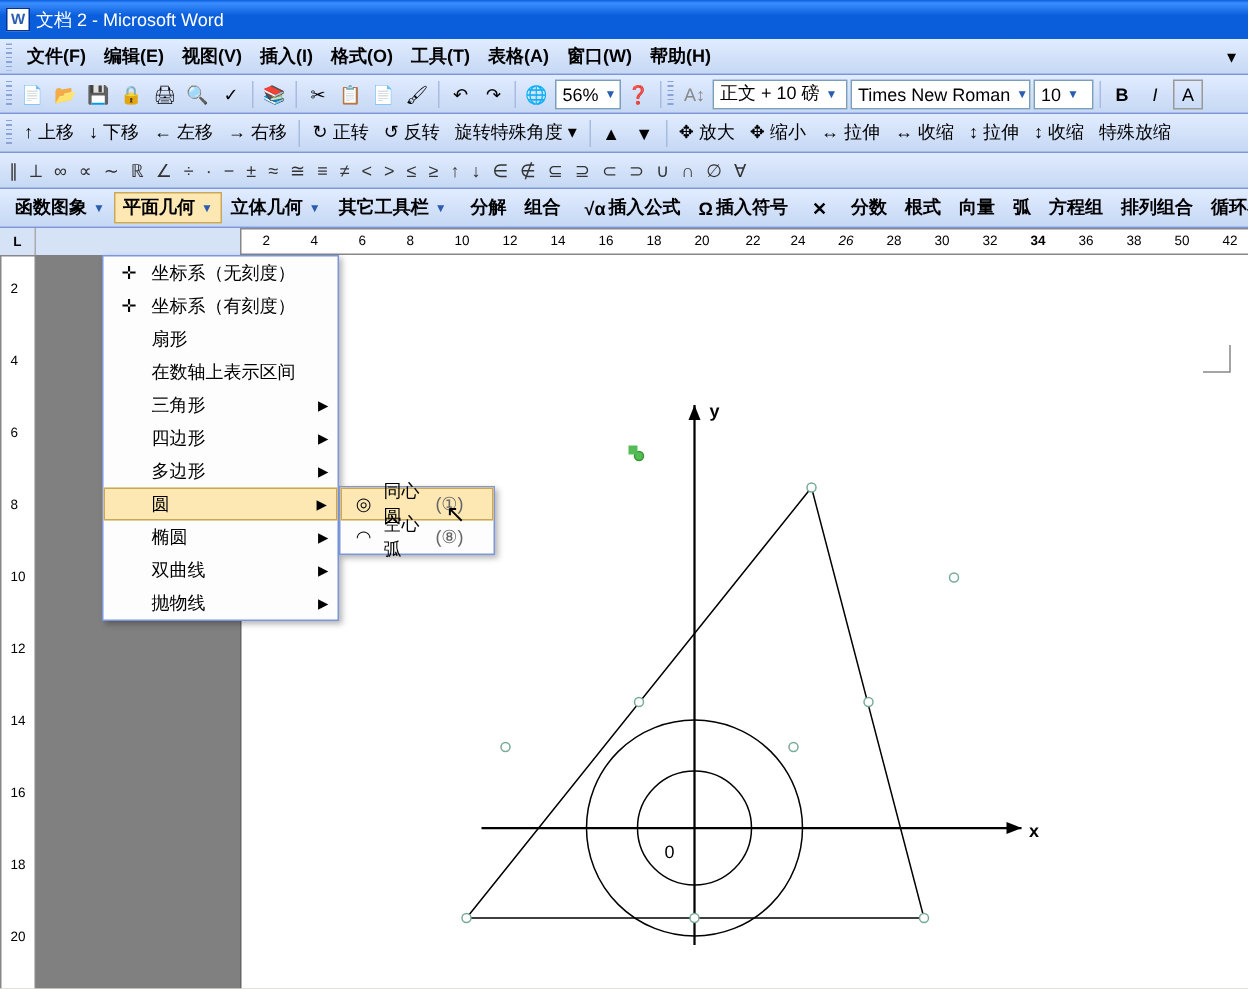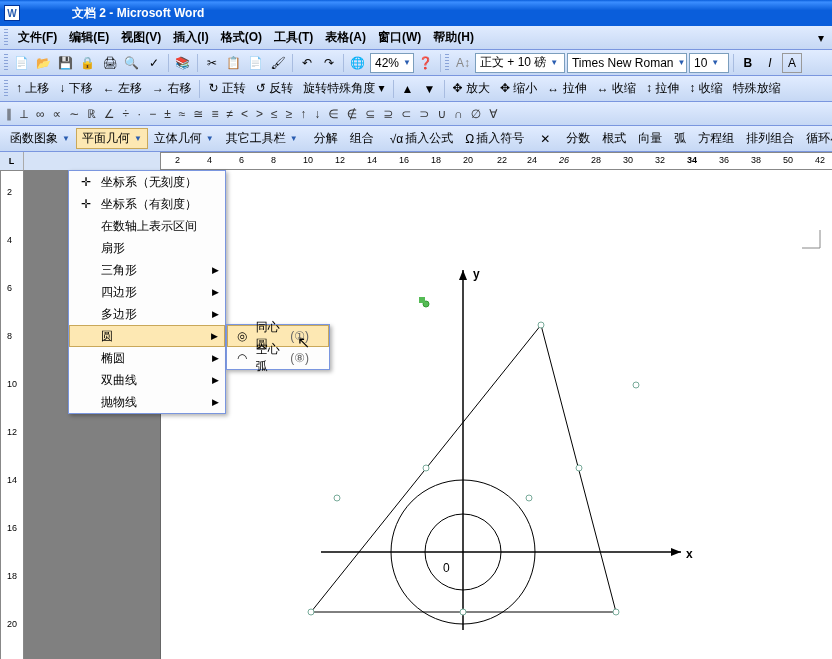--- a/index.html
+++ b/index.html
@@ -1,40 +1,40 @@
 <!DOCTYPE html>
 <html><head>
 <meta charset="utf-8">
 <style>
 * { margin: 0; padding: 0; box-sizing: border-box; font-family: "SimSun", "Microsoft YaHei", sans-serif; font-size: 12px; }
 body { background: #ece9d8; width: 832px; height: 659px; overflow: hidden; }
 
 .title-bar { height: 26px; background: linear-gradient(to bottom, #0a5edb 0%, #3b8eff 8%, #0a5edb 40%, #0a5edb 100%); color: white; display: flex; align-items: center; padding: 0 4px; font-size: 13px; }
 .title-bar .icon { width: 16px; height: 16px; background: #fff; border: 1px solid #003399; display: inline-flex; align-items: center; justify-content: center; margin-right: 4px; font-size: 10px; font-weight: bold; color: #2a5db0; }
-.title-bar .title { font-weight: bold; margin-left: 48px; }
+.title-bar .title { font-weight: normal; }
 
 .menu-bar { height: 24px; background: linear-gradient(to bottom, #e1ecff 0%, #c6d8f4 100%); border-bottom: 1px solid #7a96df; display: flex; align-items: center; padding: 0 4px; }
 .menu-bar .item { padding: 2px 6px; cursor: default; font-weight: bold; }
 .menu-bar .grip { width: 4px; height: 18px; background: repeating-linear-gradient(to bottom, #8aa3d8 0 1px, transparent 1px 3px); margin-right: 4px; }
 .menu-bar .right { margin-left: auto; padding-right: 4px; }
 
 .toolbar { height: 26px; background: linear-gradient(to bottom, #e1ecff 0%, #c6d8f4 100%); border-bottom: 1px solid #7a96df; display: flex; align-items: center; padding: 0 4px; gap: 2px; white-space: nowrap; overflow: hidden; }
 .toolbar .grip { width: 4px; height: 18px; background: repeating-linear-gradient(to bottom, #8aa3d8 0 1px, transparent 1px 3px); margin-right: 2px; }
 .toolbar .btn { width: 20px; height: 20px; display: inline-flex; align-items: center; justify-content: center; cursor: default; border: 1px solid transparent; }
 .toolbar .sep { width: 1px; height: 18px; background: #a8bce0; margin: 0 2px; }
 .toolbar .combo { height: 20px; border: 1px solid #7b9ebd; background: #fff; display: inline-flex; align-items: center; padding: 0 2px 0 4px; font-size: 11px; }
 .toolbar .combo .arrow { margin-left: 4px; font-size: 8px; color: #2a5db0; }
 .toolbar .txt { padding: 0 4px; cursor: default; }
 .toolbar .disabled { color: #888; }
 
 .math-toolbar { height: 24px; background: linear-gradient(to bottom, #e1ecff 0%, #c6d8f4 100%); border-bottom: 1px solid #7a96df; display: flex; align-items: center; padding: 0 6px; gap: 8px; font-family: "Times New Roman", serif; font-size: 14px; color: #333; overflow:hidden; }
 .math-toolbar span { cursor: default; }
 
 .custom-toolbar { height: 26px; background: linear-gradient(to bottom, #e1ecff 0%, #c6d8f4 100%); border-bottom: 1px solid #7a96df; display: flex; align-items: center; padding: 0 4px; white-space: nowrap; overflow: hidden; }
-.custom-toolbar .item { padding: 2px 6px; cursor: default; display: inline-flex; align-items: center; gap: 2px; }
+.custom-toolbar .item { padding: 2px 6px; cursor: default; display: inline-flex; align-items: center; gap: 2px; font-weight: bold; }
 .custom-toolbar .item .arrow { font-size: 8px; margin-left: 2px; color: #2a5db0; }
 .custom-toolbar .item.active { background: #fde8b3; border: 1px solid #c9a85a; padding: 1px 5px; }
 .custom-toolbar .sep { width: 1px; height: 18px; background: #a8bce0; margin: 0 2px; }
 
 .ruler-row { height: 18px; background: #e4e4e4; display: flex; }
 .ruler-corner { width: 24px; height: 18px; background: #d6e3f7; border-right: 1px solid #aaa; display:flex; align-items:center; justify-content:center; font-size:9px; font-weight:bold; }
 .ruler-gutter { width: 136px; background: #d6e3f7; }
 .ruler { flex: 1; background: #fff; border: 1px solid #888; border-right: none; position: relative; font-size: 9px; overflow: hidden; }
 .ruler .tick { position: absolute; top: 2px; font-size: 9px; color: #000; }
 
@@ -86,21 +86,21 @@
   <span class="btn">✂</span>
   <span class="btn">📋</span>
   <span class="btn">📄</span>
   <span class="btn">🖌</span>
   <span class="sep"></span>
   <span class="btn">↶</span>
   <span class="btn">↷</span>
   <span class="sep"></span>
   <span class="btn">🌐</span>
   <span class="combo">
-      <span>42%</span>
+      <span>56%</span>
       <span class="arrow">▼</span>
     </span>
   <span class="btn">❓</span>
   <span class="sep"></span>
   <div class="grip"></div>
   <span class="btn disabled">A↕</span>
   <span class="combo" style="width:90px">
       <span>正文 + 10 磅</span>
       <span class="arrow">▼</span>
     </span>
@@ -281,25 +281,25 @@
         <div class="row">
           <span class="micon">✛</span>
           <span>坐标系（无刻度）</span>
         </div>
         <div class="row">
           <span class="micon">✛</span>
           <span>坐标系（有刻度）</span>
         </div>
         <div class="row">
           <span class="micon"></span>
+          <span>扇形</span>
+        </div>
+        <div class="row">
+          <span class="micon"></span>
           <span>在数轴上表示区间</span>
-        </div>
-        <div class="row">
-          <span class="micon"></span>
-          <span>扇形</span>
         </div>
         <div class="row">
           <span class="micon"></span>
           <span>三角形</span>
           <span class="sub-arrow">▶</span>
         </div>
         <div class="row">
           <span class="micon"></span>
           <span>四边形</span>
           <span class="sub-arrow">▶</span>

